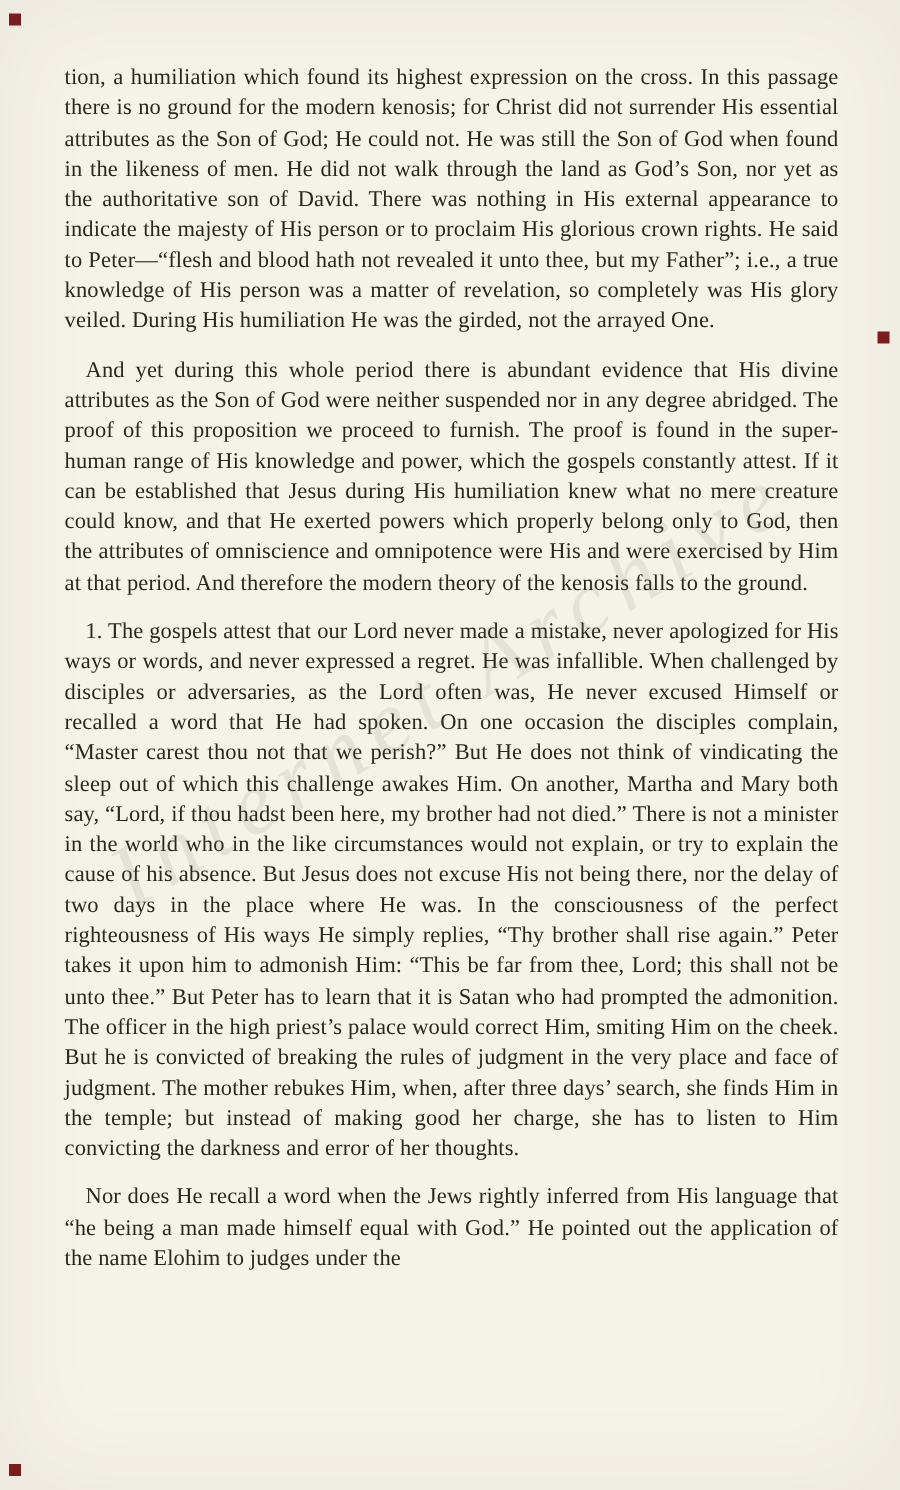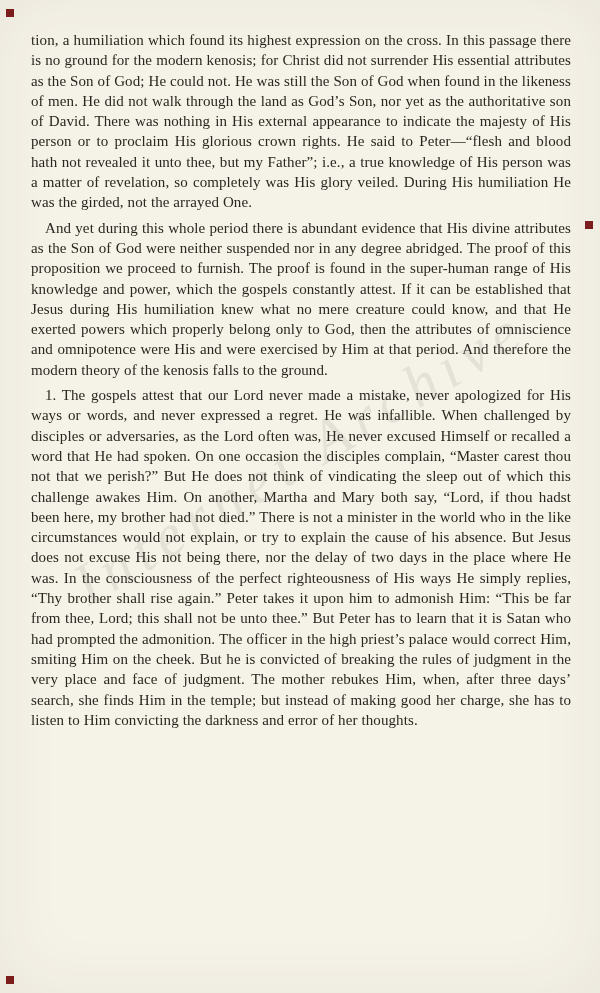--- a/index.html
+++ b/index.html
@@ -13,21 +13,21 @@
     overflow: hidden;
   }
   .page {
     position: absolute;
     inset: 0;
     padding: 30px 29px 0 31px;
     box-sizing: border-box;
     box-shadow: inset 0 0 70px rgba(60,50,30,0.06);
   }
   .para {
-    margin: 0;
+    margin: 12px;
     text-align: justify;
     font-size: 15px;
     line-height: 20.3px;
     letter-spacing: 0.1px;
   }
   .para.spaced { margin-top: 5px; }
   .para.indent { text-indent: 14px; }
   .para b { font-weight: 400; letter-spacing: 0.05px; }
   .watermark {
     position: absolute;
@@ -59,18 +59,19 @@
 <div class="page">
 
   <div class="watermark">Internet Archive</div>
 
   <p class="para">tion, a humiliation which found its highest expression on the cross. In this passage there is no ground for the modern kenosis; for Christ did not surrender His essential attributes as the Son of God; He could not. He was still the Son of God when found in the likeness of men. He did not walk through the land as God’s Son, nor yet as the authoritative son of David. There was nothing in His external appearance to indicate the majesty of His person or to proclaim His glorious crown rights. He said to Peter—“flesh and blood hath not revealed it unto thee, but my Father”; i.e., a true knowledge of His person was a matter of revelation, so completely was His glory veiled. During His humiliation He was the girded, not the arrayed One.</p>
 
   <p class="para indent spaced">And yet during this whole period there is abundant evidence that His divine attributes as the Son of God were neither suspended nor in any degree abridged. The proof of this proposition we proceed to furnish. The proof is found in the super-human range of His knowledge and power, which the gospels constantly attest. If it can be established that Jesus during His humiliation knew what no mere creature could know, and that He exerted powers which properly belong only to God, then the attributes of omniscience and omnipotence were His and were exercised by Him at that period. And therefore the modern theory of the kenosis falls to the ground.</p>
 
   <p class="para indent spaced"><b>1. The gospels attest that our Lord never made a mistake, never apologized for His ways or words, and never expressed a regret. He was infallible.</b> <span>When challenged by disciples or adversaries, as the Lord often was, He never excused Himself or recalled a word that He had spoken. On one occasion the disciples complain, “Master carest thou not that we perish?” But He does not think of vindicating the sleep out of which this challenge awakes Him. On another, Martha and Mary both say, “Lord, if thou hadst been here, my brother had not died.” There is not a minister in the world who in the like circumstances would not explain, or try to explain the cause of his absence. But Jesus does not excuse His not being there, nor the delay of two days in the place where He was. In the consciousness of the perfect righteousness of His ways He simply replies, “Thy brother shall rise again.” Peter takes it upon him to admonish Him: “This be far from thee, Lord; this shall not be unto thee.” But Peter has to learn that it is Satan who had prompted the admonition. The officer in the high priest’s palace would correct Him, smiting Him on the cheek. But he is convicted of breaking the rules of judgment in the very place and face of judgment. The mother rebukes Him, when, after three days’ search, she finds Him in the temple; but instead of making good her charge, she has to listen to Him convicting the darkness and error of her thoughts.</span></p>
 
+  <p class="para indent spaced">Nor does He recall a word when the Jews rightly inferred from His language that “he being a man made himself equal with God.” He pointed out the application of the name Elohim to judges under the</p>
 
   <div class="marker tl"></div>
   <div class="marker r"></div>
   <div class="marker bl"></div>
 
 </div>
 
 </body></html>

